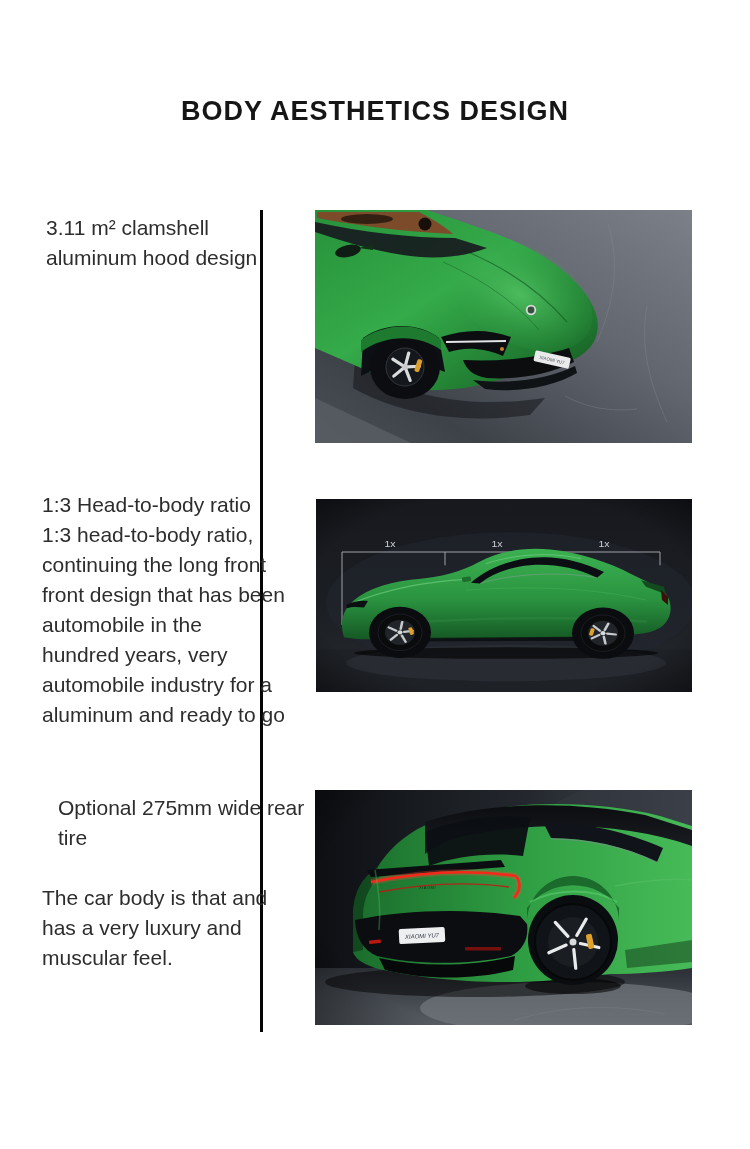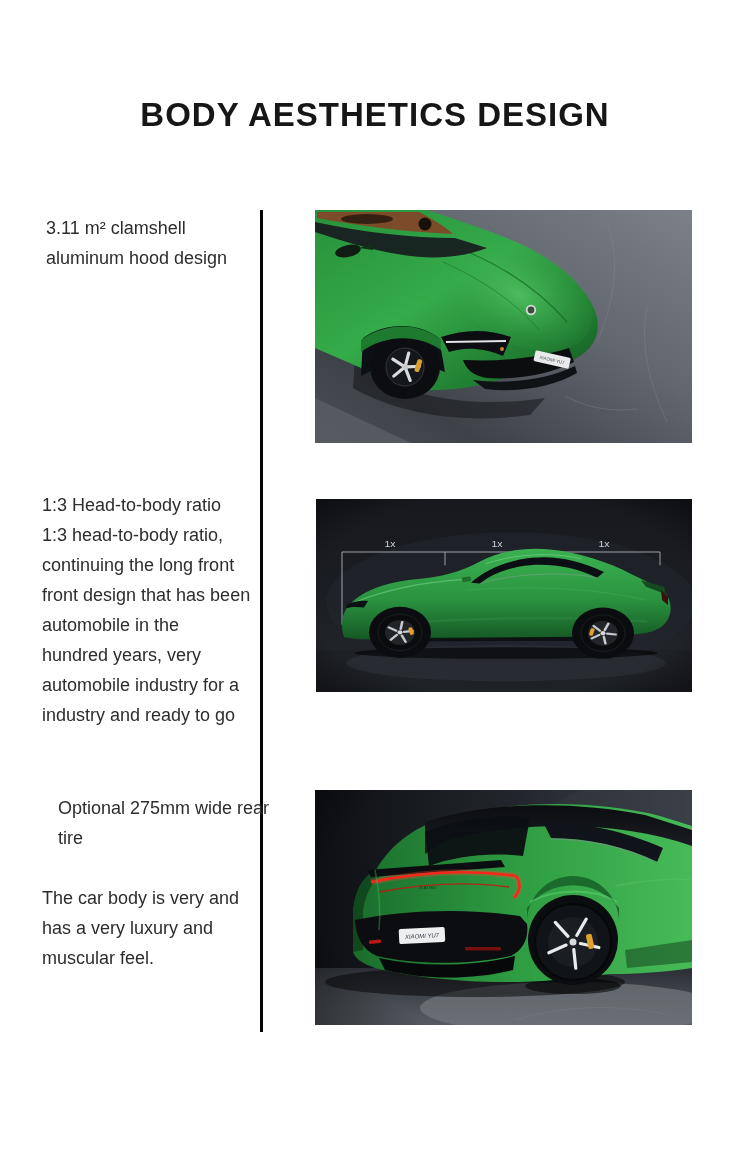--- a/index.html
+++ b/index.html
@@ -1,21 +1,21 @@
 <!DOCTYPE html>
 <html><head>
 <meta charset="utf-8">
 <style>
   html,body{margin:0;padding:0;background:#ffffff;}
   .page{position:relative;width:750px;height:1149px;background:#ffffff;overflow:hidden;
         font-family:"Liberation Sans", sans-serif;}
   .title{position:absolute;left:0;top:96px;width:100%;margin:0;text-align:center;
-         font-size:33px;font-weight:700;letter-spacing:1px;color:#161616;}
+         font-size:27px;font-weight:700;letter-spacing:1px;color:#161616;}
   .divider{position:absolute;left:260px;top:210px;width:3px;height:822px;background:#050505;}
-  .text-block{position:absolute;color:#2d2d2d;font-size:18px;}
+  .text-block{position:absolute;color:#2d2d2d;font-size:21px;}
   .text-block .line{height:30px;line-height:30px;white-space:nowrap;}
   .tb1{left:46px;top:213px;}
   .tb2{left:42px;top:490px;}
   .tb3{left:58px;top:793px;}
   .tb4{left:42px;top:883px;}
   .fig{position:absolute;overflow:hidden;margin:0;padding:0;}
   .fig1{left:315px;top:210px;width:377px;height:233px;}
   .fig2{left:316px;top:499px;width:376px;height:193px;}
   .fig3{left:315px;top:790px;width:377px;height:235px;}
   .fig svg{display:block;width:100%;height:100%;}
@@ -36,29 +36,29 @@
   </div>
 
   <div class="text-block tb2">
     <div class="line">1:3 Head-to-body ratio</div>
     <div class="line">1:3 head-to-body ratio,</div>
     <div class="line">continuing the long front</div>
     <div class="line">front design that has been</div>
     <div class="line">automobile in the</div>
     <div class="line">hundred years, very</div>
     <div class="line">automobile industry for a</div>
-    <div class="line">industry and ready to go</div>
+    <div class="line">aluminum and ready to go</div>
   </div>
 
   <div class="text-block tb3">
     <div class="line">Optional 275mm wide rear</div>
     <div class="line">tire</div>
   </div>
   <div class="text-block tb4">
-    <div class="line">The car body is very and</div>
+    <div class="line">The car body is that and</div>
     <div class="line">has a very luxury and</div>
     <div class="line">muscular feel.</div>
   </div>
 
   <figure class="fig fig1">
     <svg viewBox="0 0 377 233" preserveAspectRatio="none">
       <defs>
         <linearGradient id="bg1" x1="1" y1="0" x2="0" y2="1">
           <stop offset="0" stop-color="#7b8089"></stop>
           <stop offset="0.4" stop-color="#62666e"></stop>

